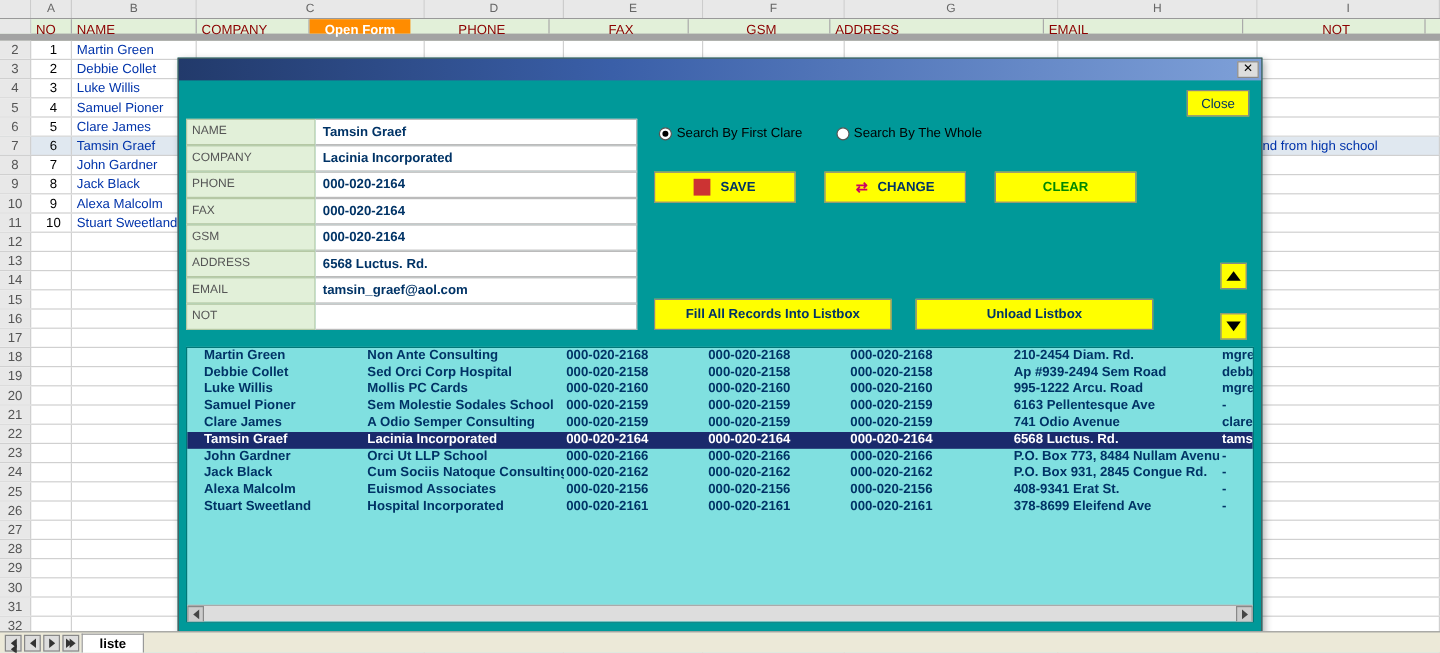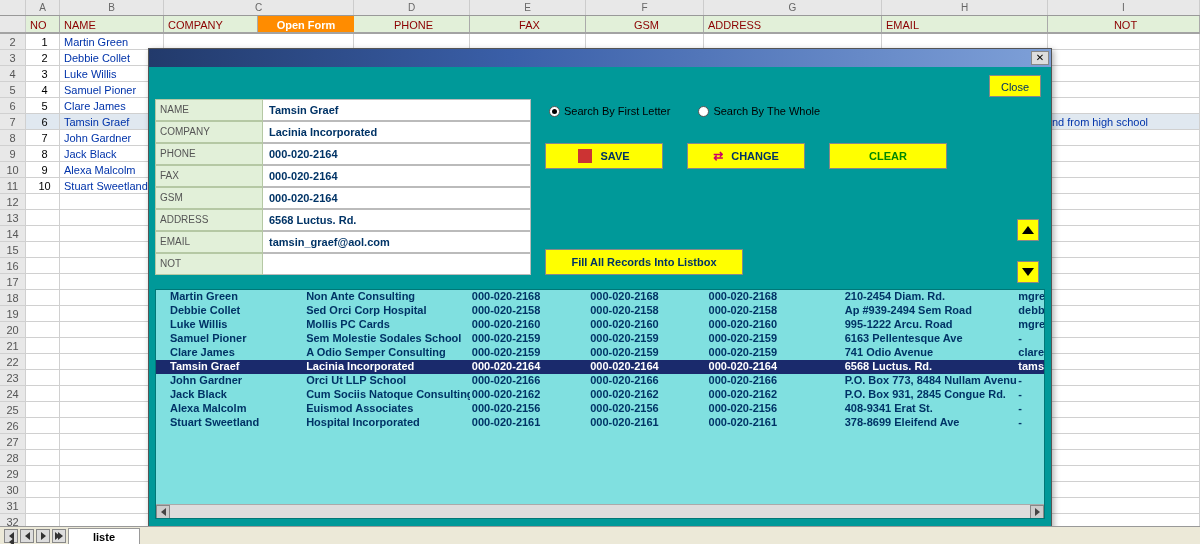--- a/index.html
+++ b/index.html
@@ -3,21 +3,21 @@
 <meta charset="utf-8">
 <style>
   * { box-sizing: border-box; margin: 0; padding: 0; font-family: Tahoma, Arial, sans-serif; font-size: 11px; }
   body { background: #fff; width: 1200px; height: 544px; overflow: hidden; position: relative; }
 
   
   .colhead-row { display: flex; height: 16px; background: #e8e8e8; border-bottom: 1px solid #999; }
   .colhead { border-right: 1px solid #ccc; text-align: center; color: #666; font-size: 10px; line-height: 16px; background: #e8e8e8; }
 
   
-  .fieldhead-row { display: flex; height: 18px; background: #e2f0d9; border-bottom: 2px solid #a3a3a3; }
+  .fieldhead-row { display: flex; height: 18px; background: #e2f0d9; border-bottom: 6px solid #a3a3a3; }
   .fieldhead { border-right: 1px solid #aaa; color: #8b0000; font-weight: normal; line-height: 18px; padding-left: 4px; font-size: 11px; }
   .open-form-btn { background: #ff8c00; color: #fff; font-weight: bold; text-align: center; line-height: 18px; cursor: pointer; }
 
   
   .data-area { position: relative; }
   .data-row { display: flex; height: 16px; border-bottom: 1px solid #d0d0d0; }
   .data-row.sel { background: #e0e8f0; }
   .cell { border-right: 1px solid #d0d0d0; line-height: 16px; padding-left: 4px; overflow: hidden; white-space: nowrap; }
   .cell.rowno { text-align: center; color: #555; background: #e8e8e8; padding: 0; }
   .cell.name { color: #0033aa; }
@@ -116,21 +116,21 @@
   .lb-c6 { width: 176px; }
   .lb-c7 { width: 28px; }
   .lb-scroll { position:absolute; left:0; bottom:0; right:0; height:14px; background:#ddd; border-top:1px solid #aaa; display:flex; justify-content:space-between; }
   .sb-btn { width:14px; height:14px; background:#ccc; border:1px solid #888; display:flex;align-items:center;justify-content:center; }
   .sb-l,.sb-r{ width:0;height:0;border-top:4px solid transparent;border-bottom:4px solid transparent;}
   .sb-l{border-right:5px solid #444;} .sb-r{border-left:5px solid #444;}
 
   
   .tabbar { position:absolute; left:0; bottom:0; right:0; height:18px; background:#ece9d8; border-top:1px solid #999; display:flex; align-items:center; gap:2px; padding-left:4px; }
   .tab-nav { width:14px; height:14px; border:1px solid #888; background:#ddd; display:flex;align-items:center;justify-content:center; cursor:pointer;}
-  .tab { padding: 0 24px; height:16px; line-height:16px; background:#fff; border:1px solid #999; border-bottom:none; font-weight:bold; color:#000;}
+  .tab { padding: 0 14px; height:16px; line-height:16px; background:#fff; border:1px solid #999; border-bottom:none; font-weight:bold; color:#000;}
   .tri-l,.tri-r{width:0;height:0;border-top:4px solid transparent;border-bottom:4px solid transparent;}
   .tri-l{border-right:5px solid #333;} .tri-r{border-left:5px solid #333;}
   .tri-ll::before{content:"";display:inline-block;width:0;height:0;border-top:4px solid transparent;border-bottom:4px solid transparent;border-right:5px solid #333;margin-right:-2px;}
 </style>
 </head>
 <body>
 
 <div class="colhead-row">
   <div class="colhead w-rowno"></div>
   <div class="colhead w-no">A</div>
@@ -142,21 +142,21 @@
   <div class="colhead w-addr">G</div>
   <div class="colhead w-email">H</div>
   <div class="colhead w-not">I</div>
 </div>
 
 <div class="fieldhead-row">
   <div class="fieldhead w-rowno" style="background:#e8e8e8;border-right:1px solid #ccc;"></div>
   <div class="fieldhead w-no">NO</div>
   <div class="fieldhead w-name">NAME</div>
   <div class="fieldhead" style="width:94px">COMPANY</div>
-  <div class="open-form-btn" style="width:96px">Open Form</div>
+  <div class="open-form-btn" style="width:84px">Open Form</div>
   <div class="fieldhead w-phone" style="text-align:center">PHONE</div>
   <div class="fieldhead w-fax" style="text-align:center">FAX</div>
   <div class="fieldhead w-gsm" style="text-align:center">GSM</div>
   <div class="fieldhead w-addr">ADDRESS</div>
   <div class="fieldhead w-email">EMAIL</div>
   <div class="fieldhead w-not" style="text-align:center">NOT</div>
 </div>
 
 <div class="data-area" id="sheet-rows">
     <div class="data-row">
@@ -551,21 +551,21 @@
   <div class="titlebar">
     <div class="close-x">✕</div>
   </div>
 
 
   <div class="close-btn">Close</div>
 
   <div class="radio-row">
     <div class="radio-item">
       <span class="radio checked"></span>
-      <span>Search By First Letter</span>
+      <span>Search By First Clare</span>
     </div>
     <div class="radio-item">
       <span class="radio"></span>
       <span>Search By The Whole</span>
     </div>
   </div>
 
   <div class="form-panel">
     <div class="form-field">
         <div class="f-label">NAME</div>
@@ -610,20 +610,21 @@
         <span class="ico-change">⇄</span>
         <span class="t">CHANGE</span>
       </div>
     <div class="act-btn clear">
         <span class="t">CLEAR</span>
       </div>
   </div>
 
   <div class="fill-row">
     <div class="big-btn">Fill All Records Into Listbox</div>
+    <div class="big-btn">Unload Listbox</div>
   </div>
   <div class="arrow-col">
     <div class="arrow-btn">
         <span class="arrow-up"></span>
       </div>
     <div class="arrow-btn">
         <span class="arrow-down"></span>
       </div>
   </div>
 

